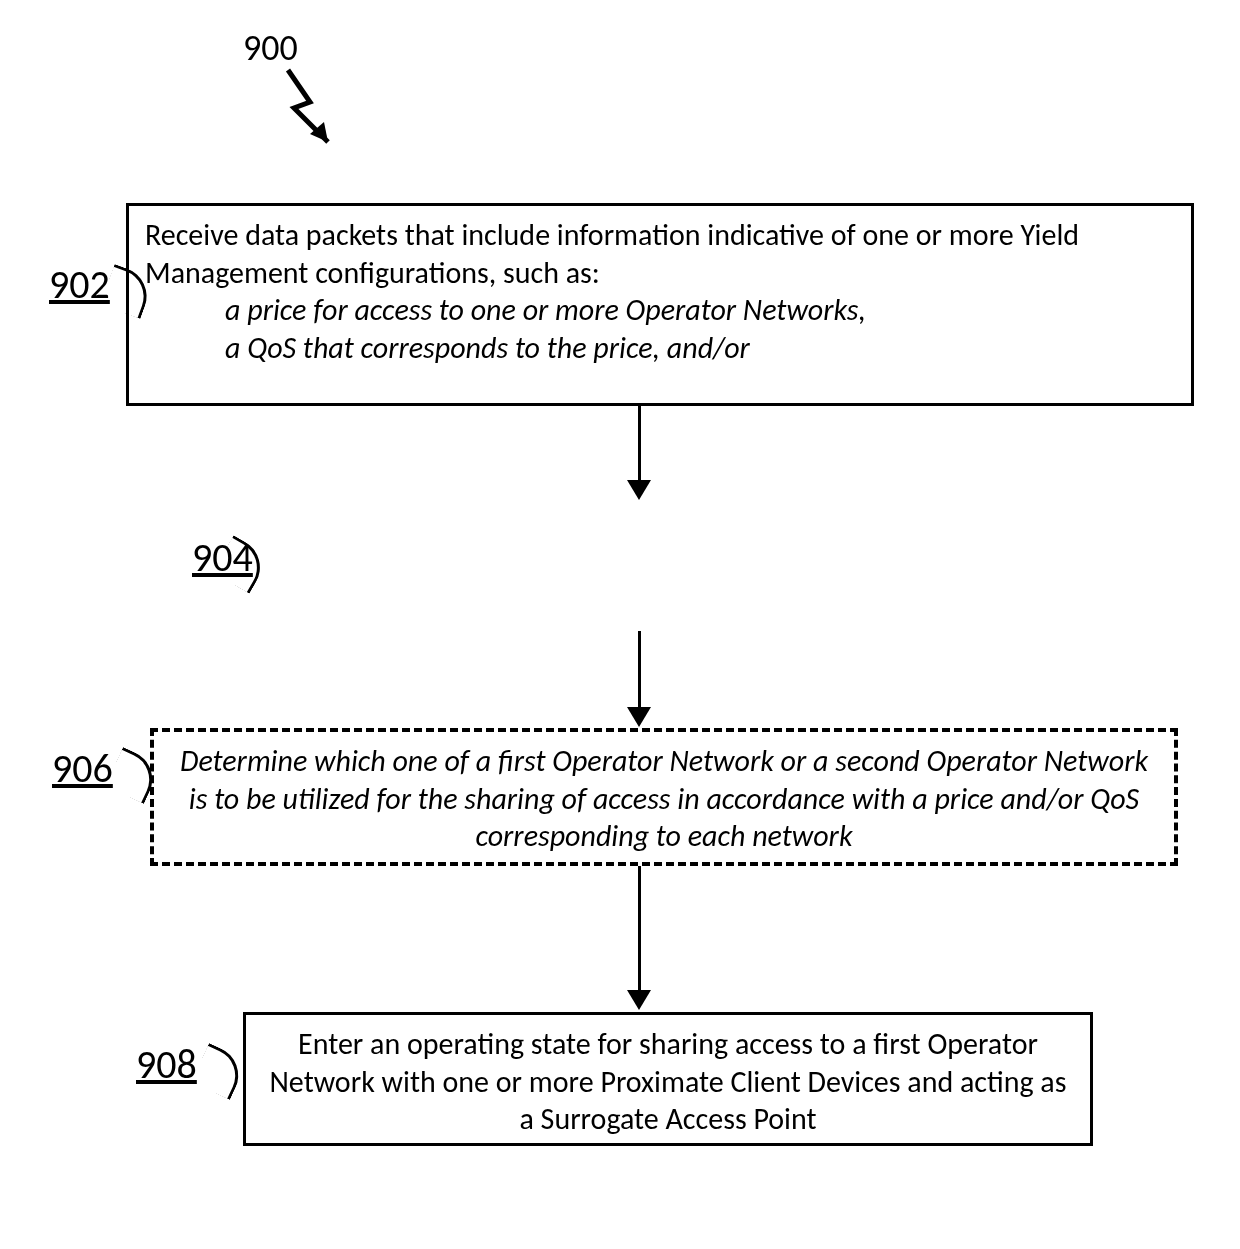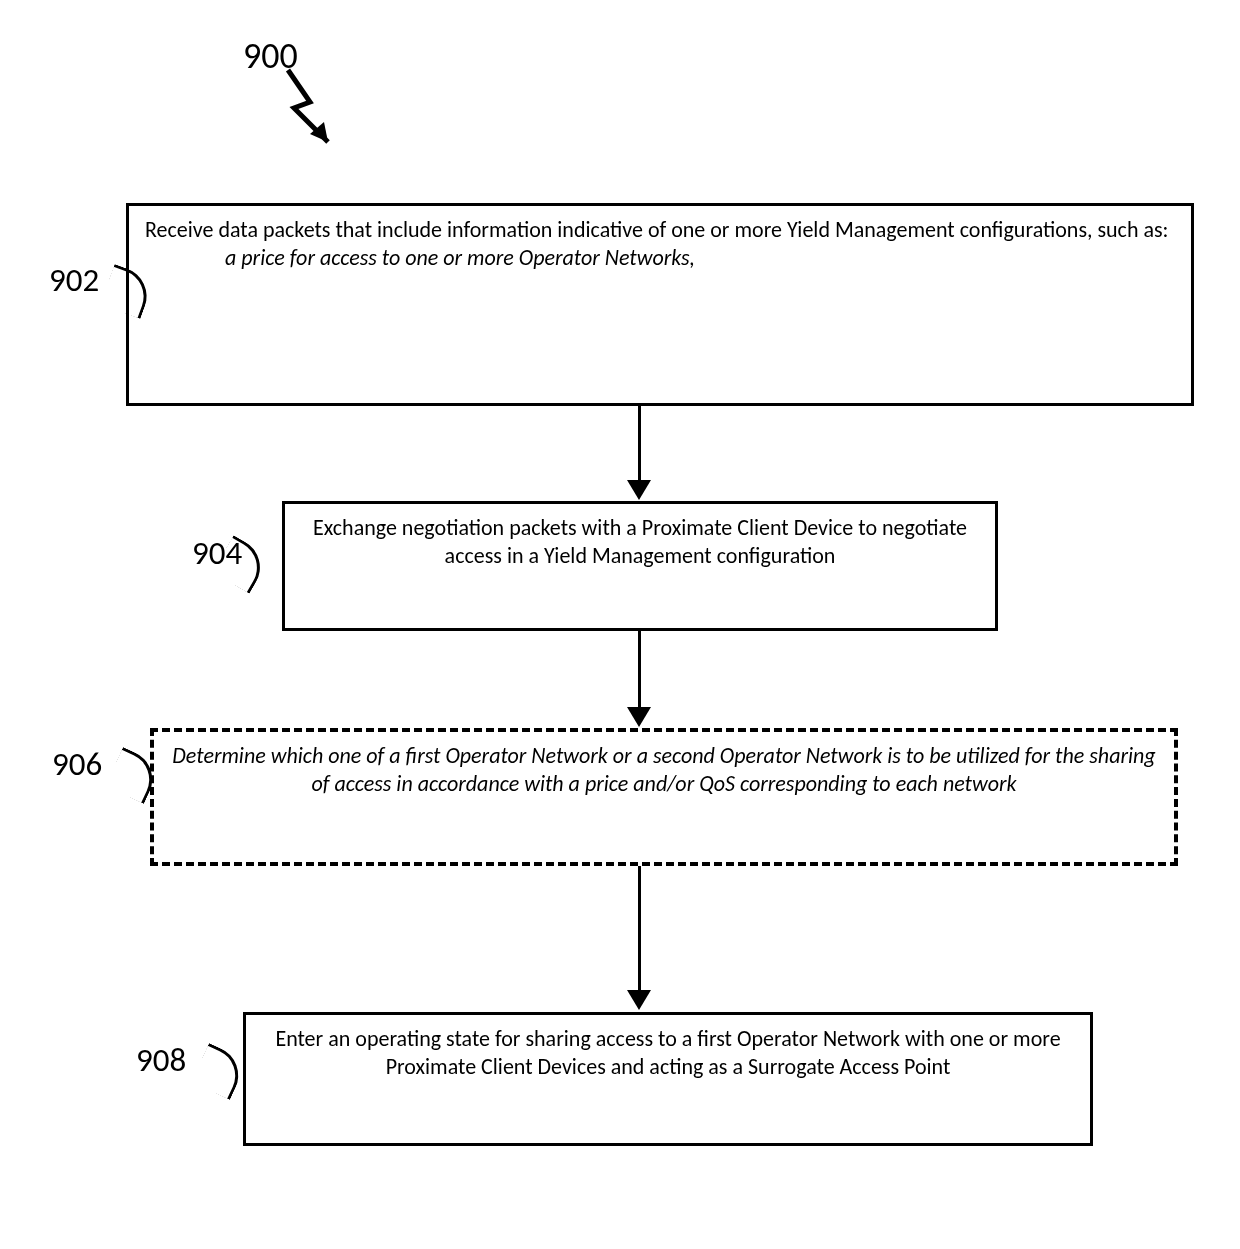--- a/index.html
+++ b/index.html
@@ -11,34 +11,34 @@
   }
   .canvas {
     position: relative;
     width: 1240px;
     height: 1249px;
   }
   .fig-label {
     position: absolute;
     font-size: 36px;
     font-weight: 400;
-    margin-top: 8px;
   }
   .step-label {
     position: absolute;
-    font-size: 33px;
+    font-size: 40px;
     font-weight: 400;
+    text-decoration: underline;
   }
   .box {
     position: absolute;
     border: 3px solid #000;
     background: #fff;
     box-sizing: border-box;
     padding: 10px 16px;
-    font-size: 22px;
+    font-size: 30px;
     line-height: 1.25;
     text-align: center;
   }
   .box.left-align { text-align: left; }
   .box.dashed { border-style: dashed; border-width: 4px; font-style: italic; }
   .box .indent { padding-left: 80px; text-align: left; font-style: italic; }
   .box .lead { text-align: left; }
   .arrow-shaft {
     position: absolute;
     width: 0;
@@ -72,30 +72,28 @@
 
   <div class="fig-label" style="left:243px; top:26px;">900</div>
   <svg class="zig" style="left:270px; top:64px;" width="90" height="90">
     <path d="M18 6 L40 38 L24 44 L58 78" stroke="#000" stroke-width="5" fill="none"></path>
     <path d="M58 78 L40 70 L54 58 Z" fill="#000"></path>
   </svg>
 
   <div class="box left-align" style="left:126px; top:203px; width:1068px; height:203px;">
     <div class="lead">Receive data packets that include information indicative of one or more Yield Management configurations, such as:</div>
     <div class="indent">a price for access to one or more Operator Networks,</div>
+    <div class="indent">a QoS that corresponds to the price, and/or</div>
   </div>
   <div class="step-label" style="left:49px; top:260px;">902</div>
   <div class="hook" style="left:106px; top:270px; transform:rotate(200deg);"></div>
 
   <div class="arrow-shaft" style="left:638px; top:406px; height:76px;"></div>
   <div class="arrow-head" style="left:627px; top:480px;"></div>
 
-  <div class="box" style="left:282px; top:501px; width:716px; height:130px;">
-    <span>Exchange negotiation packets with a Proximate Client Device to negotiate access in a Yield Management configuration</span>
-  </div>
   <div class="step-label" style="left:152px; top:533px;margin-left:40px;">904</div>
   <div class="hook" style="left:220px; top:543px; transform:rotate(210deg);"></div>
 
   <div class="arrow-shaft" style="left:638px; top:631px; height:78px;"></div>
   <div class="arrow-head" style="left:627px; top:707px;"></div>
 
   <div class="box dashed" style="left:150px; top:728px; width:1028px; height:138px;">
     <span>Determine which one of a first Operator Network or a second Operator Network is to be utilized for the sharing of access in accordance with a price and/or QoS corresponding to each network</span>
   </div>
   <div class="step-label" style="left:52px; top:744px;">906</div>

